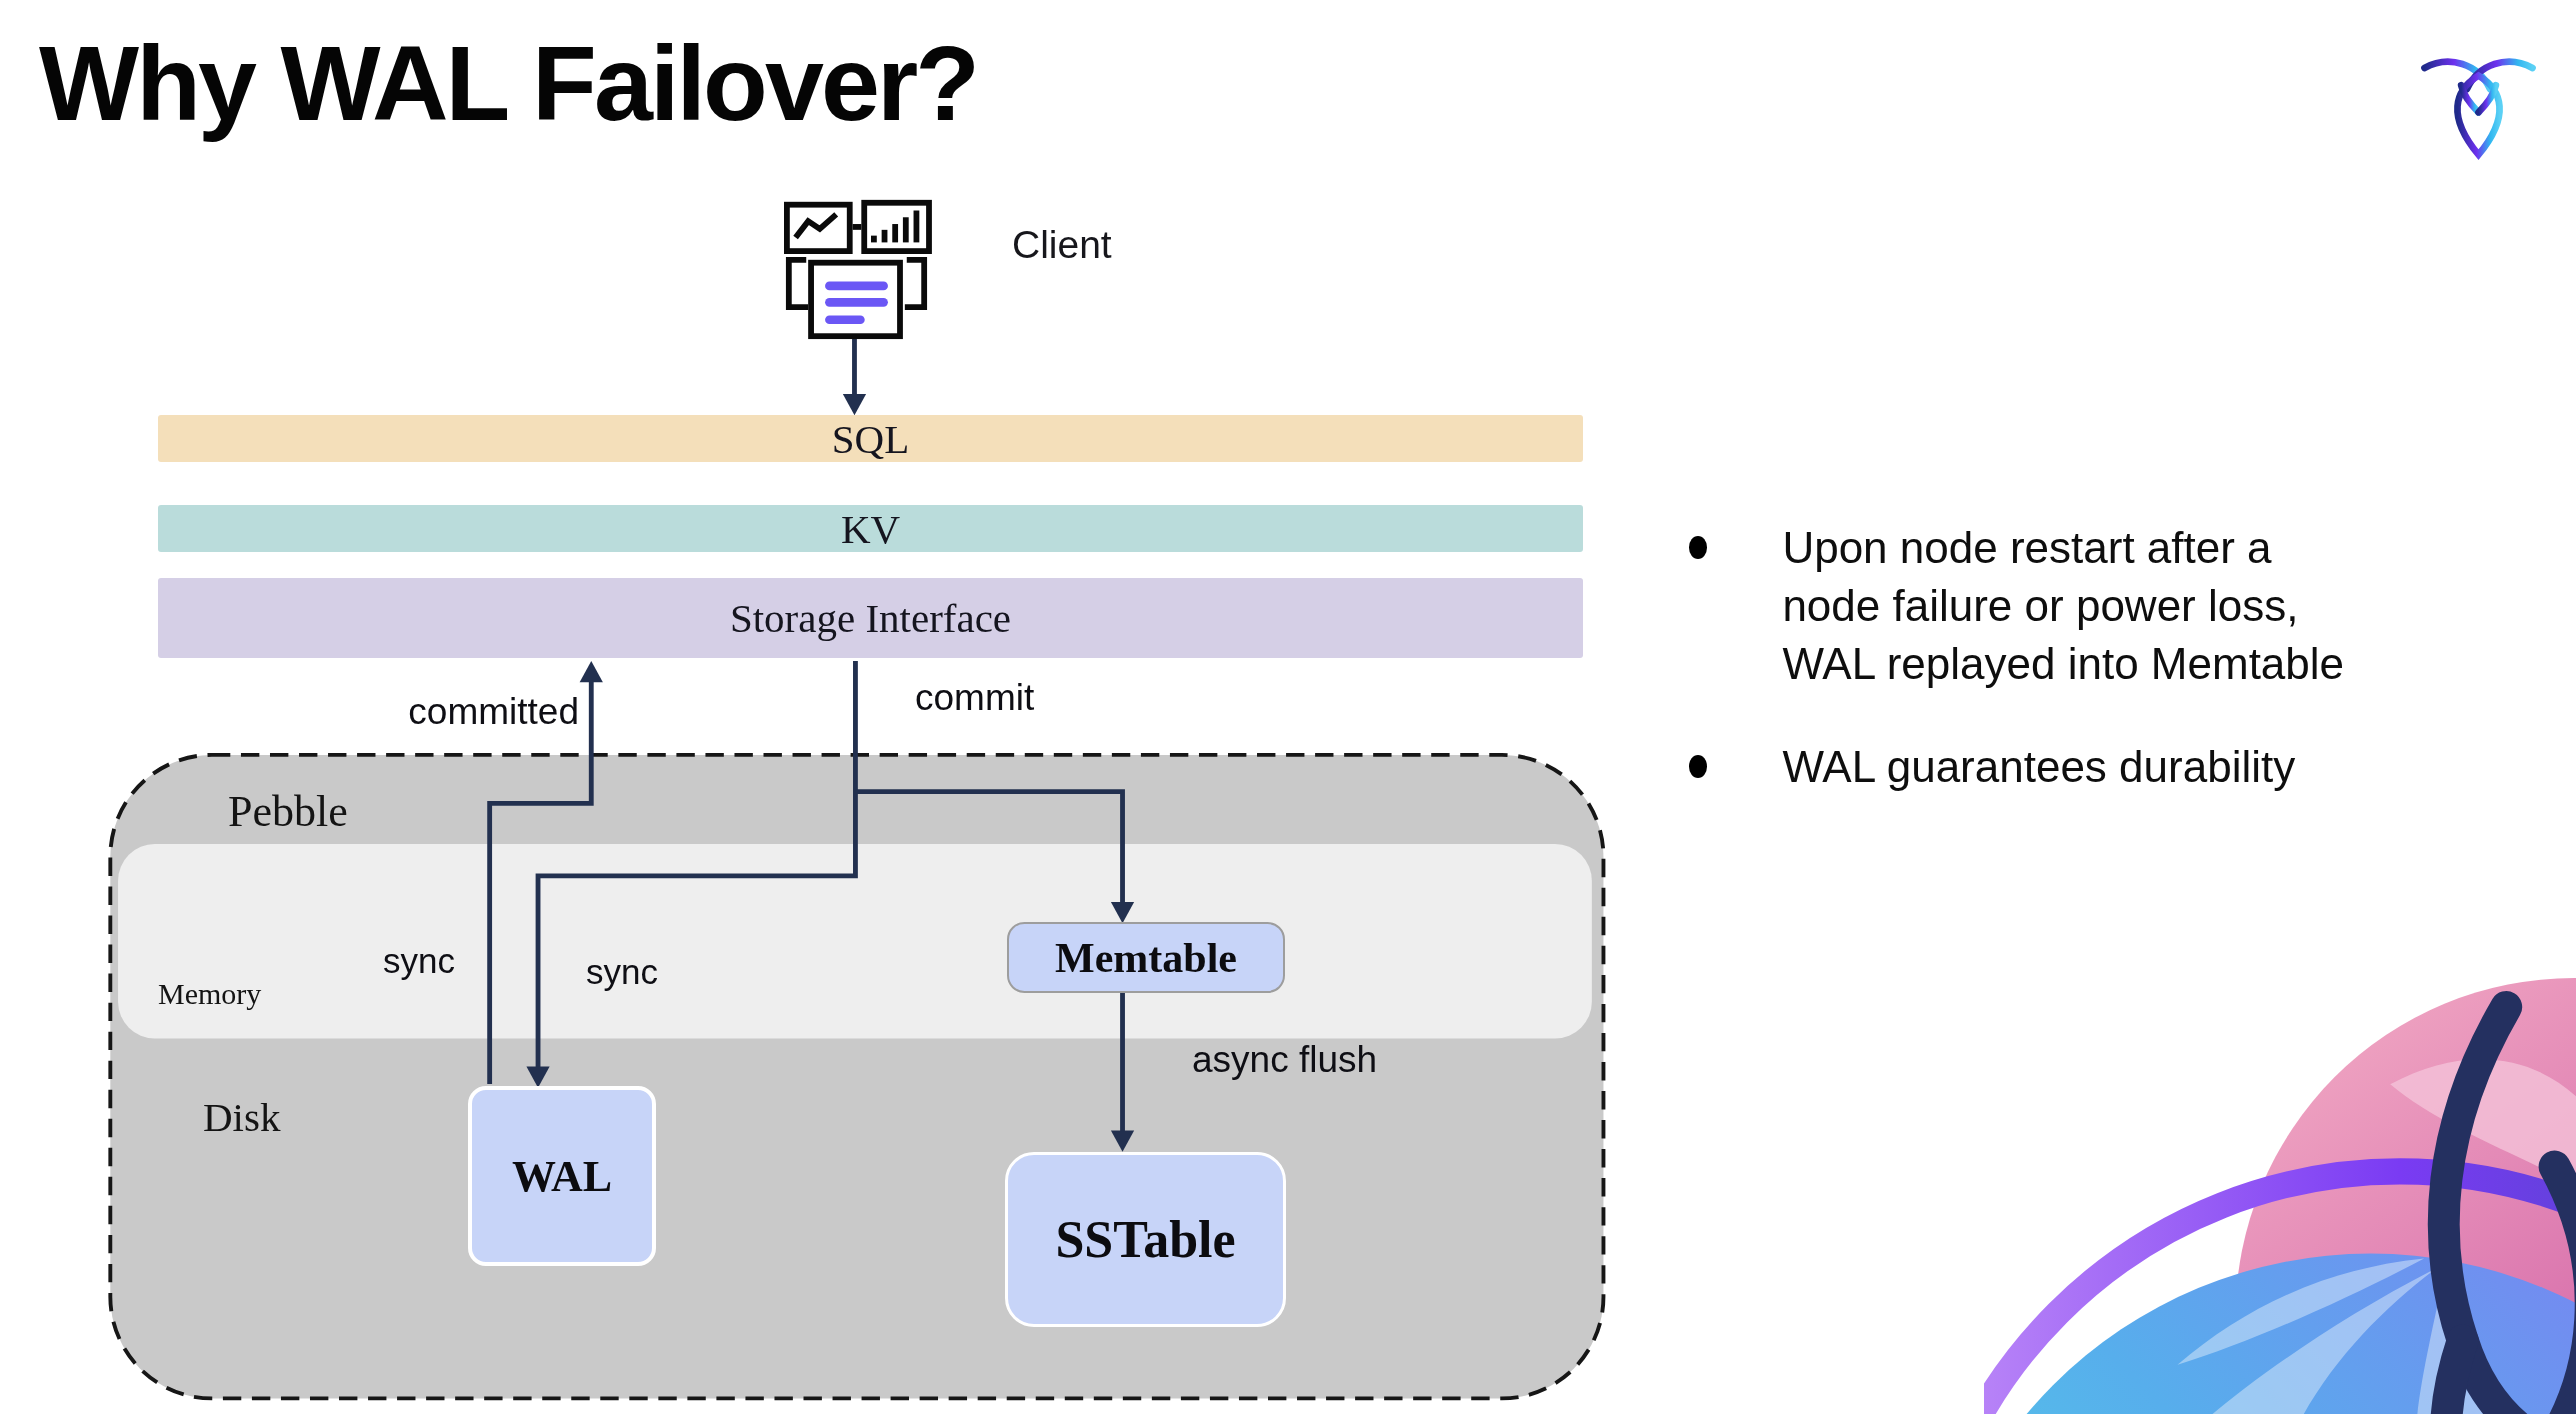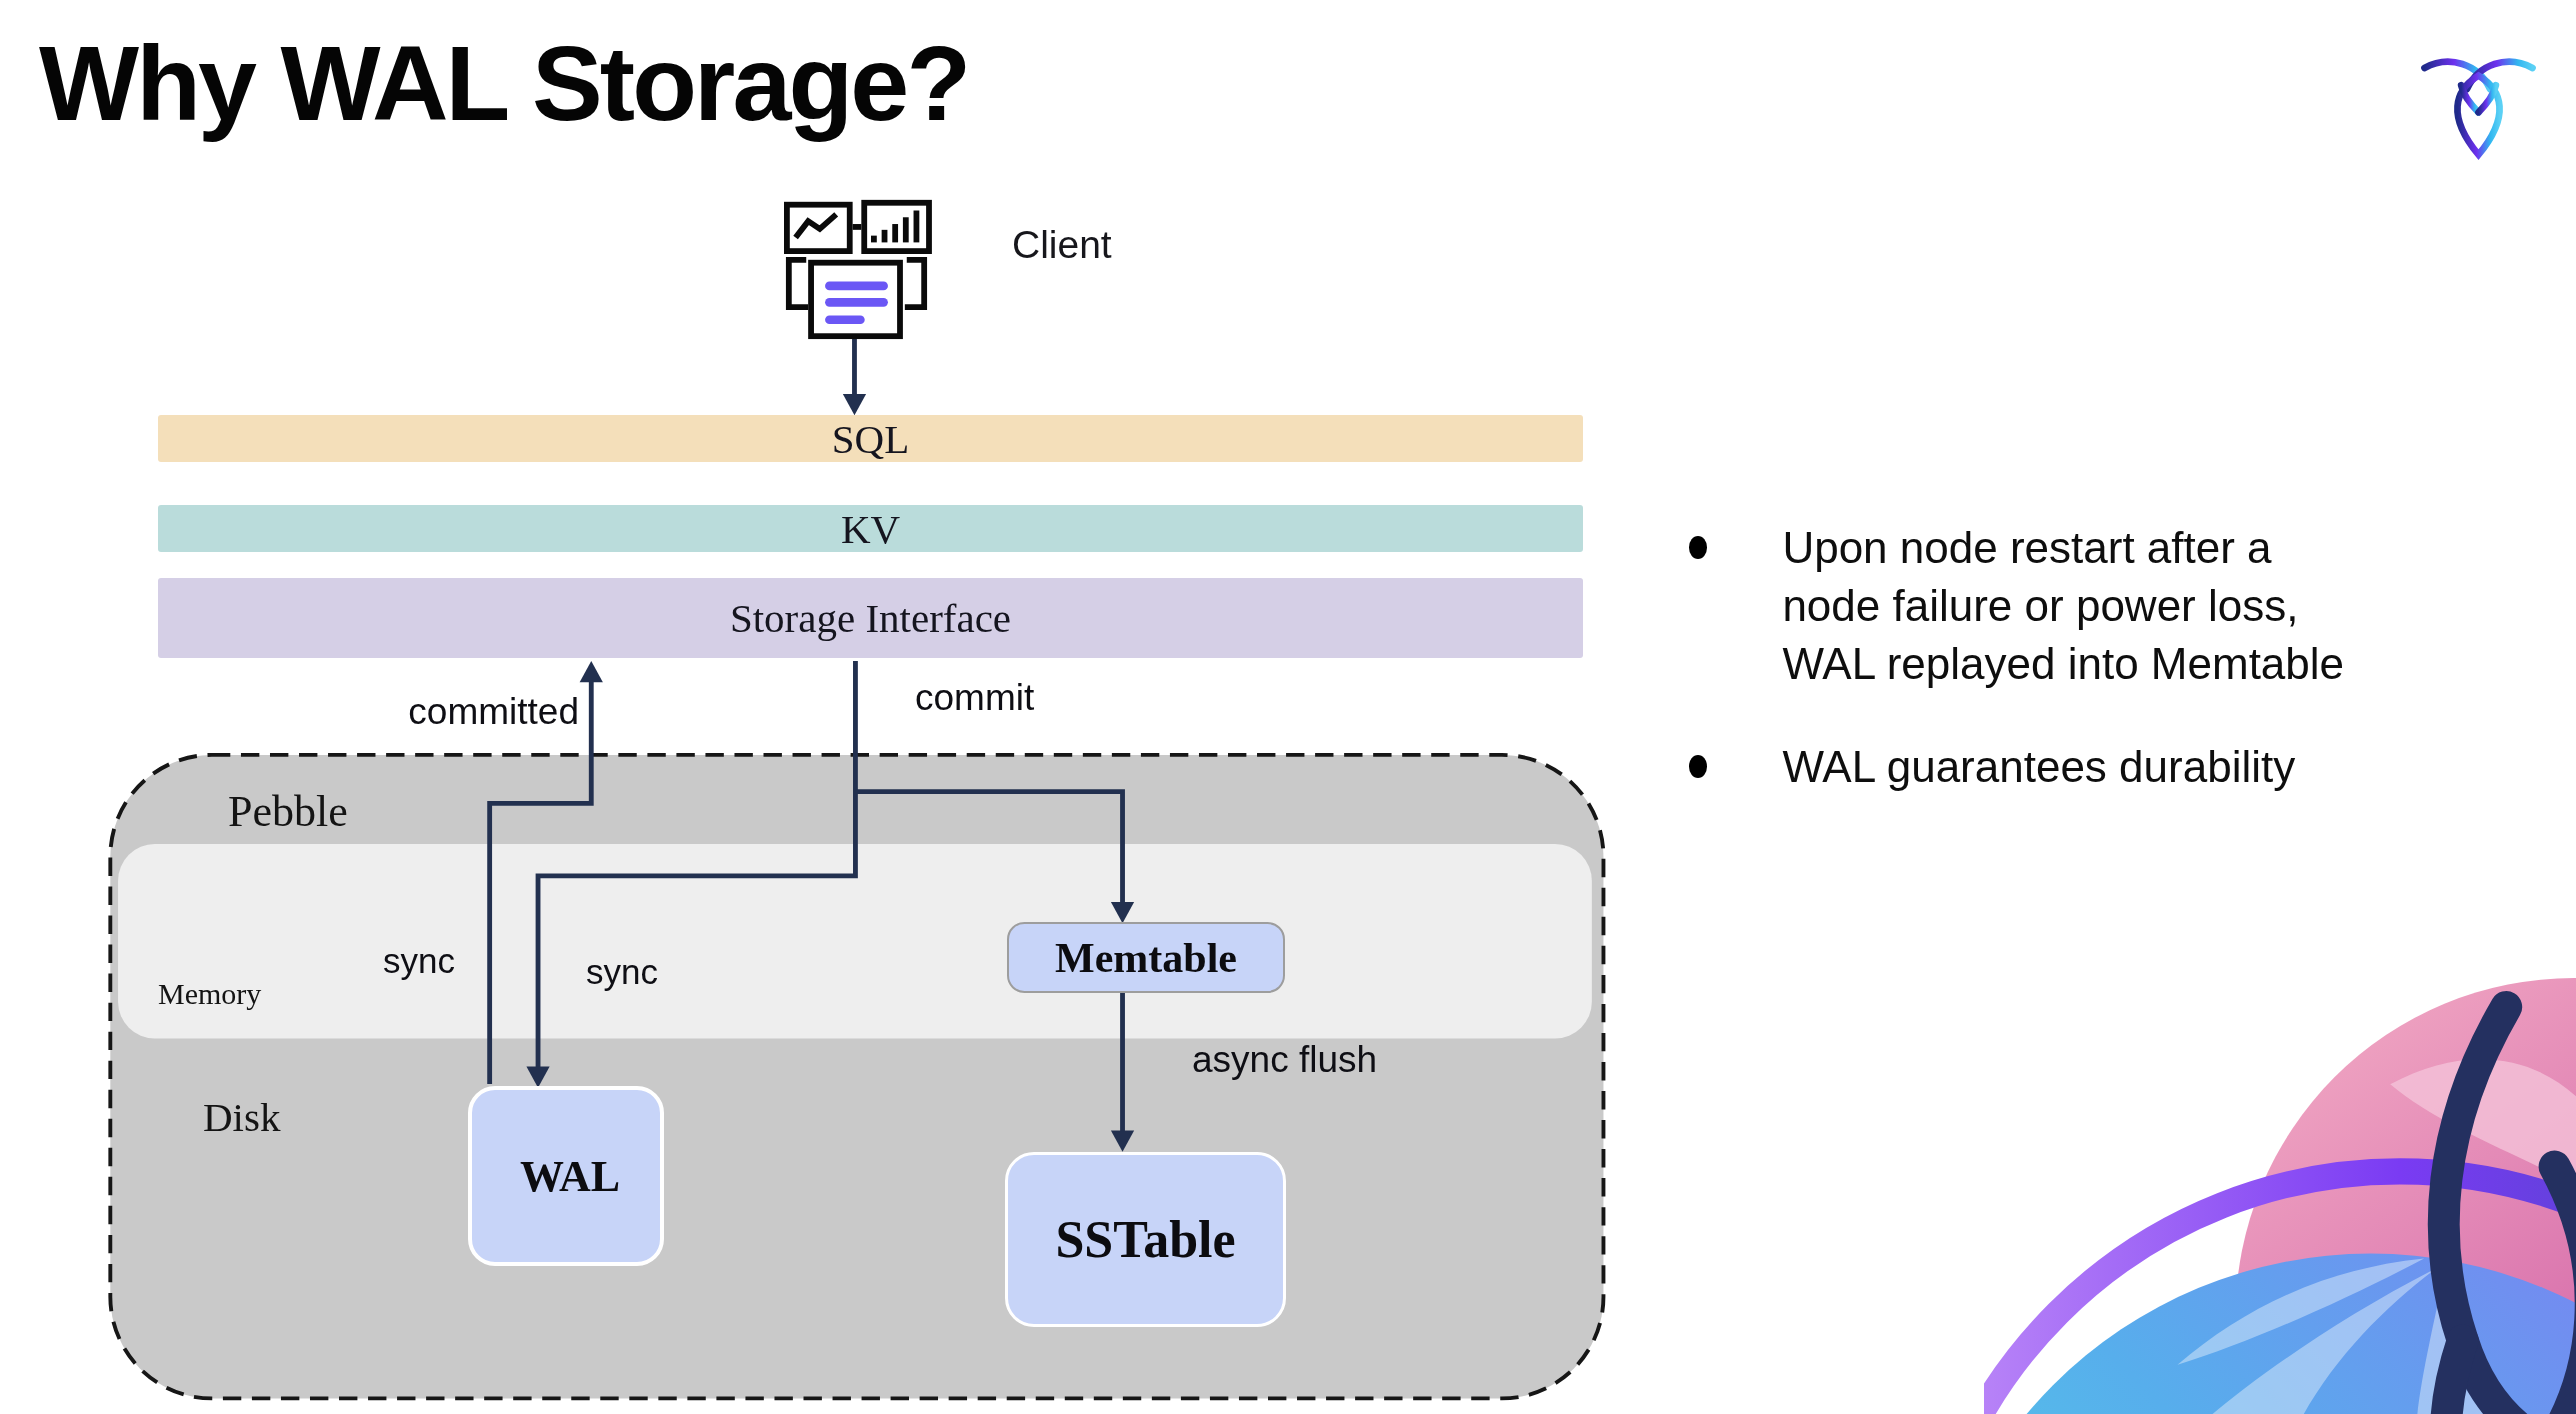--- a/index.html
+++ b/index.html
@@ -33,21 +33,21 @@
   .lbl-commit{left:915px;top:677px;}
   .lbl-sync-left{left:383px;top:941px;font-size:35px;}
   .lbl-sync-right{left:586px;top:952px;font-size:35px;}
   .lbl-async{left:1192px;top:1039px;}
   .client-label{left:1012px;top:223px;font-size:39px;color:#17171c;}
   
   .node{
     display:flex;align-items:center;justify-content:center;background:#c7d4f8;
     font-family:"Liberation Serif","DejaVu Serif",serif;font-weight:700;color:#0c0c10;margin-left:20px;
   }
-  .node-wal{left:448px;top:1086px;width:180px;height:172px;border-radius:27px;border:4.8px solid #ffffff;font-size:44px;padding-left:8px;}
+  .node-wal{left:448px;top:1086px;width:180px;height:172px;border-radius:18px;border:4.8px solid #ffffff;font-size:44px;}
   .node-memtable{left:987px;top:922px;width:274px;height:67px;border-radius:17.4px;border:2.9px solid #9d9d9d;font-size:42px;}
   .node-sstable{left:985px;top:1152px;width:275px;height:169px;border-radius:29px;border:3.9px solid #ffffff;font-size:52px;}
   
   .bullets{left:1689px;top:519px;width:871px;}
   .bullet-row{display:flex;align-items:flex-start;gap:75px;}
   .bullet-row + .bullet-row{margin-top:45px;}
   .bullet-dot{flex:0 0 auto;width:18.4px;height:23px;border-radius:50%;background:#000;margin-top:17.4px;}
   .bullet-text{font-size:44px;line-height:58px;color:#0e0e0e;white-space:pre-line;}
   
   .wire-layer{left:0;top:0;}
@@ -75,21 +75,21 @@
     </g>
     <g fill="#22304f">
       <polygon points="883,429 871,407 895,407"></polygon>
       <polygon points="611,683 599,705 623,705"></polygon>
       <polygon points="556,1124 544,1102 568,1102"></polygon>
       <polygon points="1160,954 1148,932 1172,932"></polygon>
       <polygon points="1160,1190 1148,1168 1172,1168"></polygon>
     </g>
   </svg>
 
-  <div class="abs title">Why WAL Storage?</div>
+  <div class="abs title">Why WAL Failover?</div>
 
   <svg class="abs logo" width="135" height="135" viewBox="0 0 140 140">
     <defs>
       <linearGradient id="lg" x1="0" y1="0" x2="1" y2="0">
         <stop offset="0" stop-color="#1f2a8a"></stop>
         <stop offset="0.45" stop-color="#6d30ee"></stop>
         <stop offset="0.78" stop-color="#31b7f0"></stop>
         <stop offset="1" stop-color="#5ad0f5"></stop>
       </linearGradient>
     </defs>

